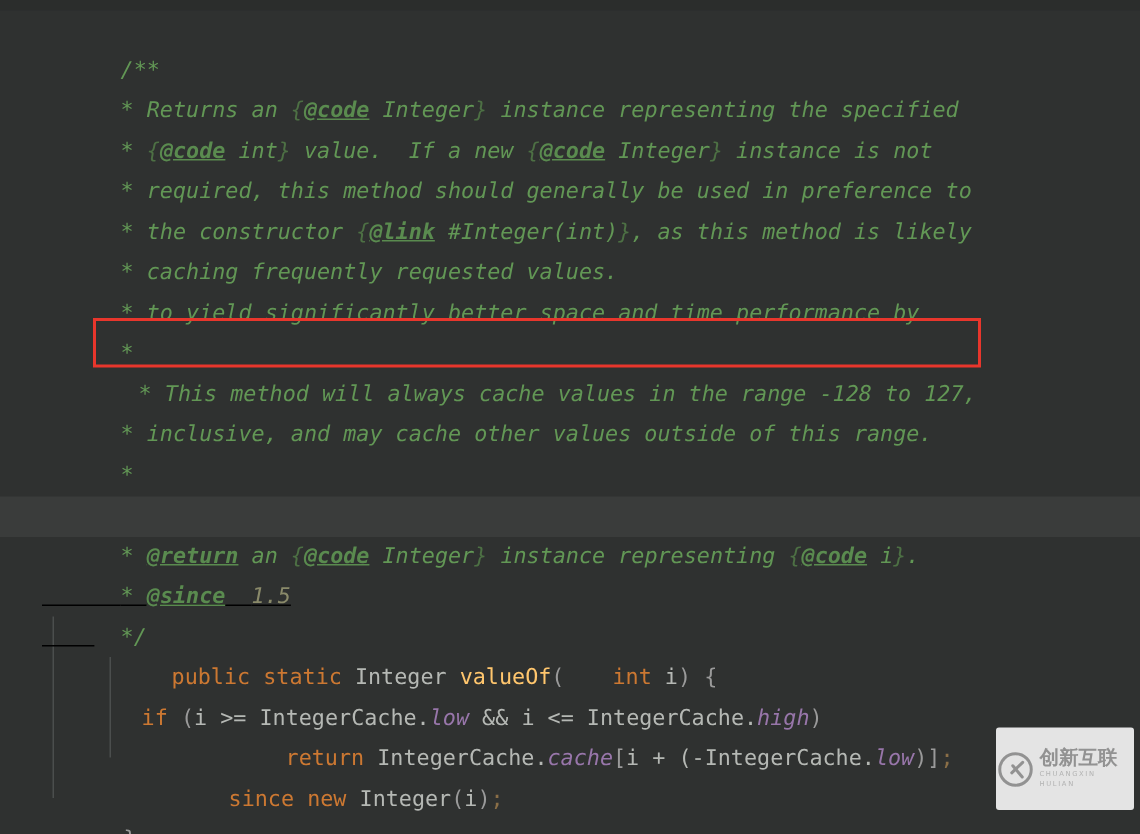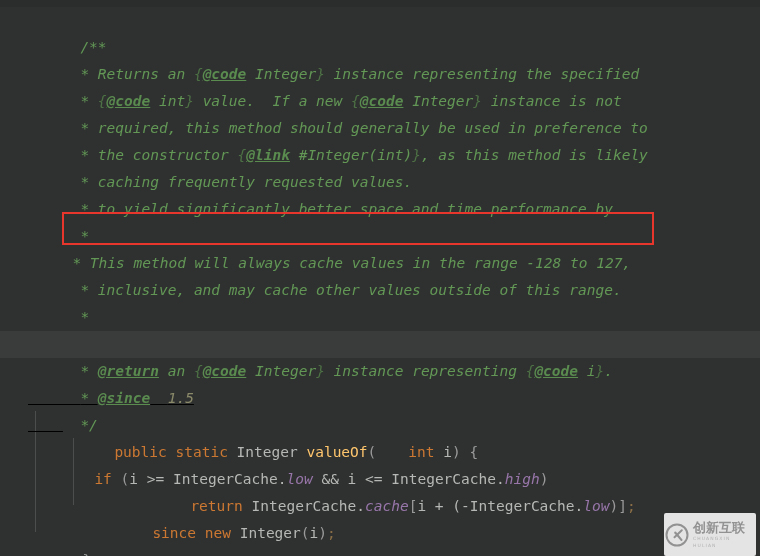--- a/index.html
+++ b/index.html
@@ -63,23 +63,23 @@
     position: absolute;
     border: 2px solid #e8362c;
     box-sizing: border-box;
     pointer-events: none;
     background: transparent;
   }
   
   .watermark {
     position: absolute;
     right: 4px;
-    bottom: 0;
+    bottom: 16px;
     width: 92px;
-    height: 43px;
+    height: 55px;
     background: #f2f2f2;
     border-radius: 2px;
     display: flex;
     align-items: center;
     justify-content: center;
     gap: 3px;
     opacity: 0.93;
   }
   .wm-mark {
     width: 26px; height: 26px;
@@ -140,21 +140,21 @@
     </div>
 
     <div class="line" style="padding-left:28px;">
       <span class="cmt">* to yield significantly better space and time performance by</span>
     </div>
 
     <div class="line" style="padding-left:28px;">
       <span class="cmt">*</span>
     </div>
 
-    <div class="line" style="padding-left:20px;">
+    <div class="line" style="padding-left:40px;">
       <span class="cmt">* </span><span class="cmt">This method will always cache values in the range -128 to 127,</span>
     </div>
 
     <div class="line" style="padding-left:28px;">
       <span class="cmt">* inclusive, and may cache other values outside of this range.</span>
     </div>
 
     <div class="line" style="padding-left:28px;">
       <span class="cmt">*</span>
     </div>

